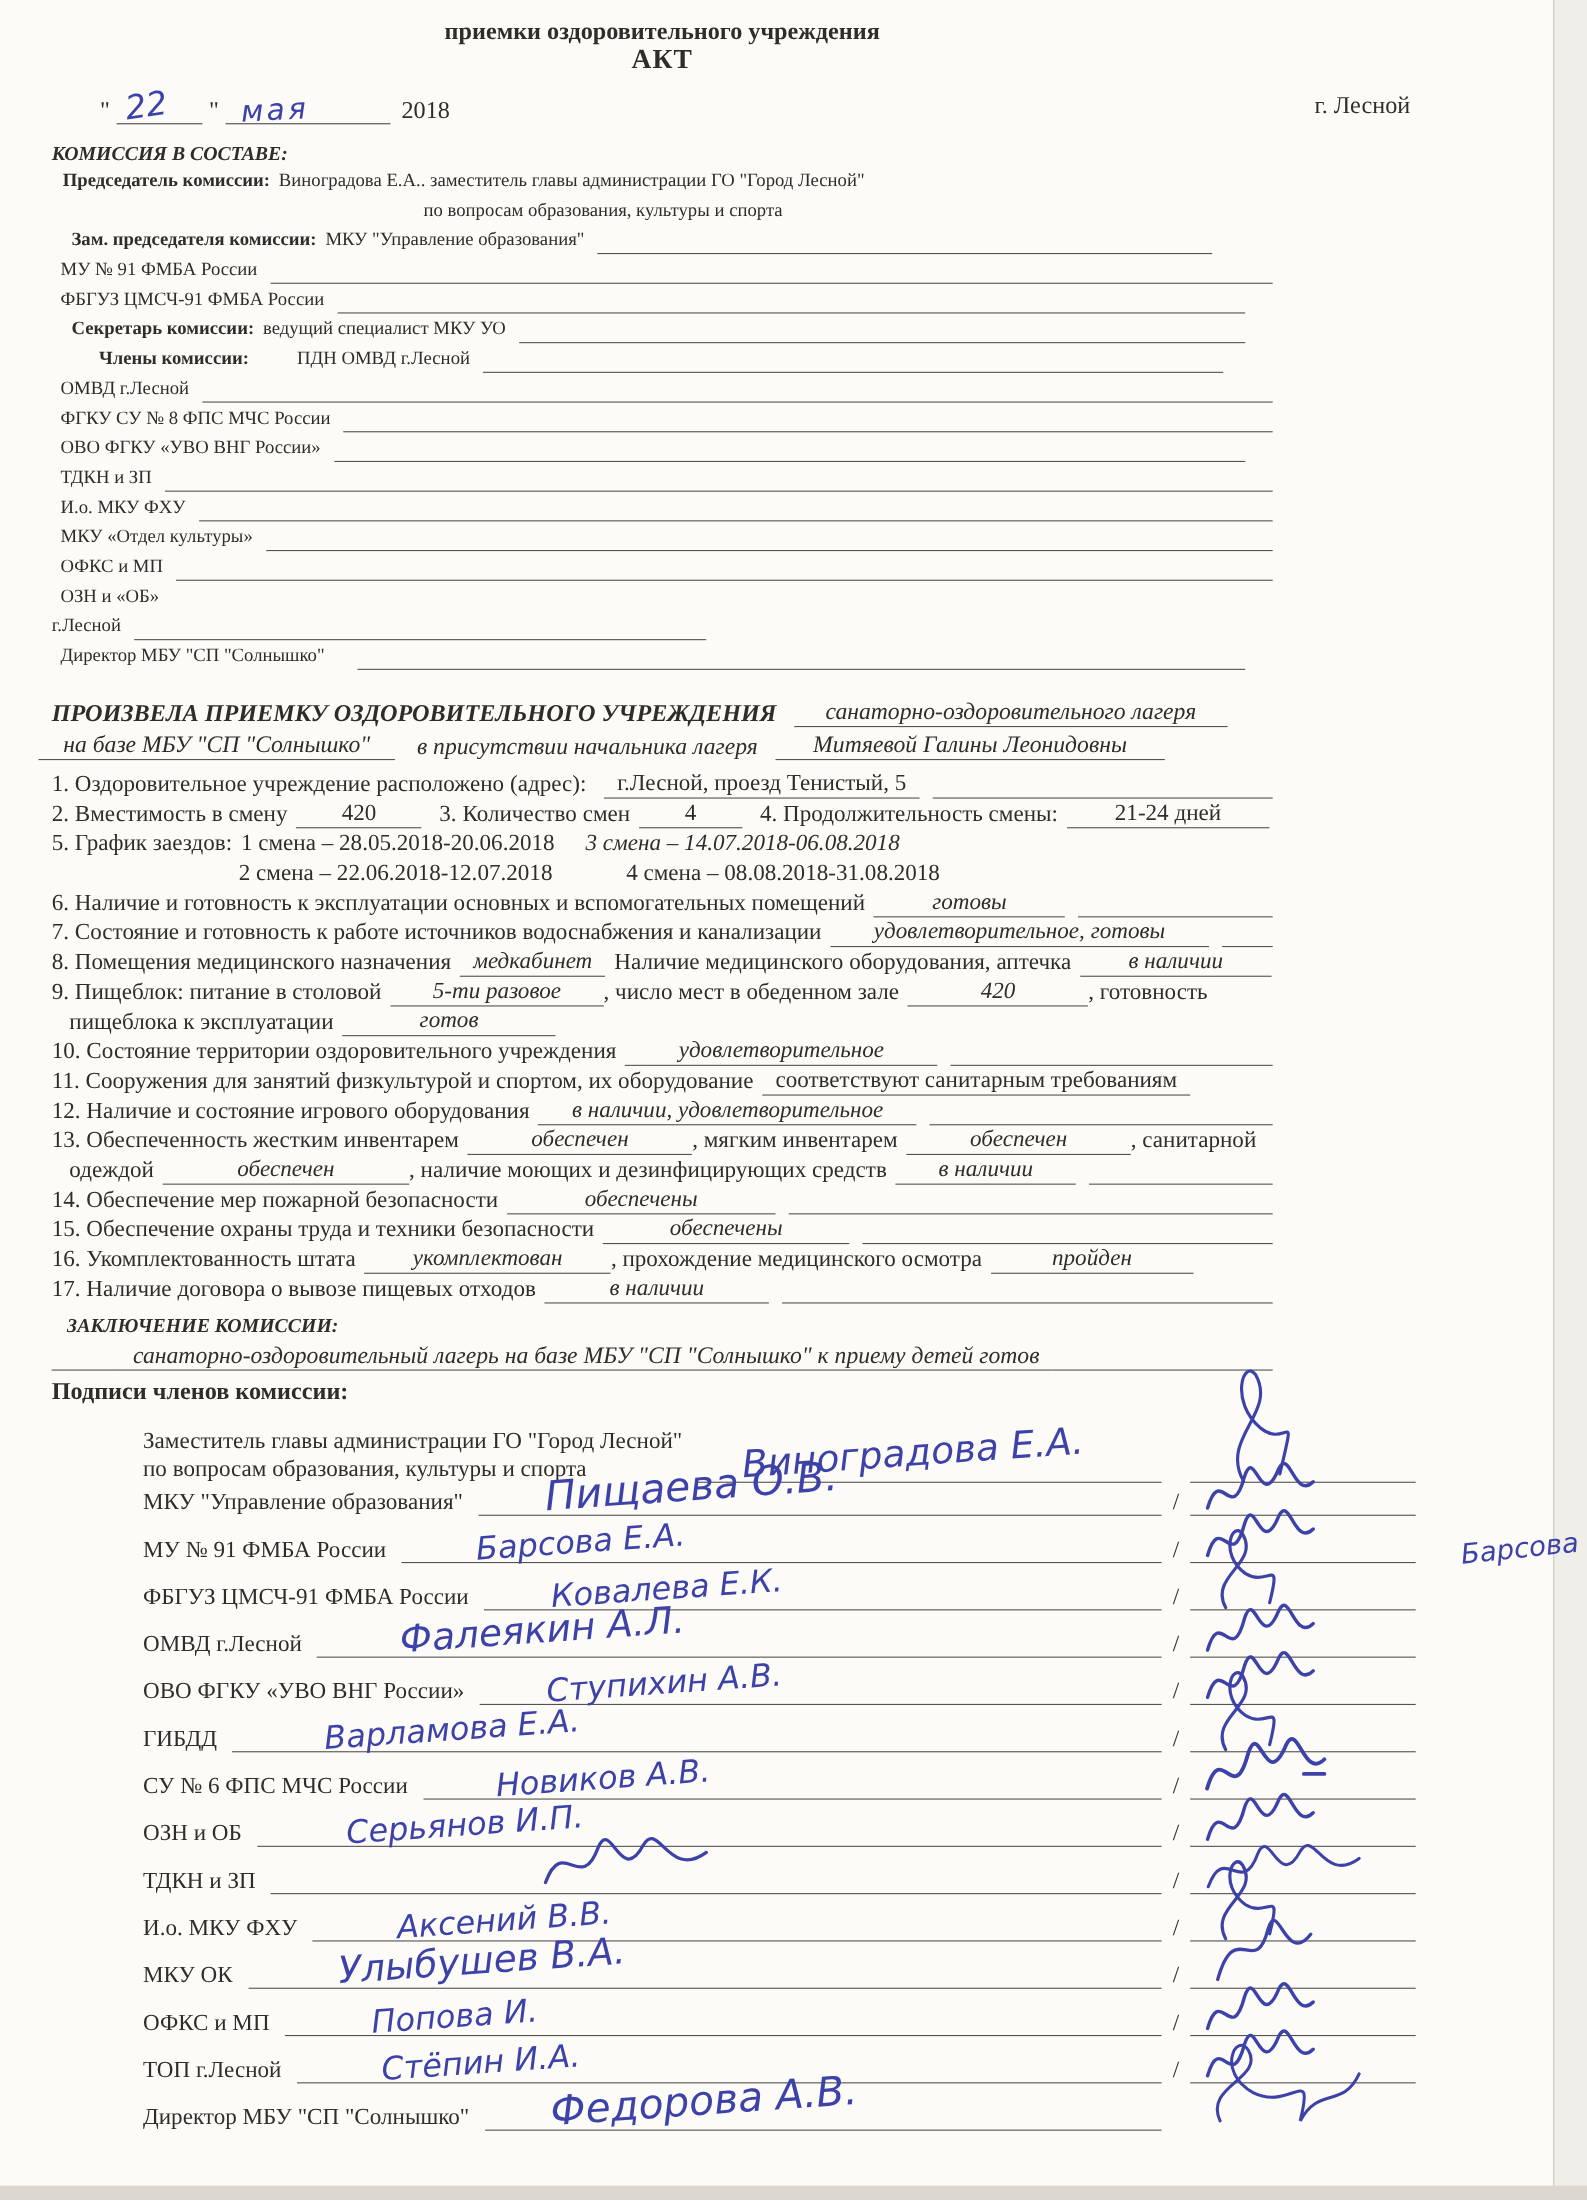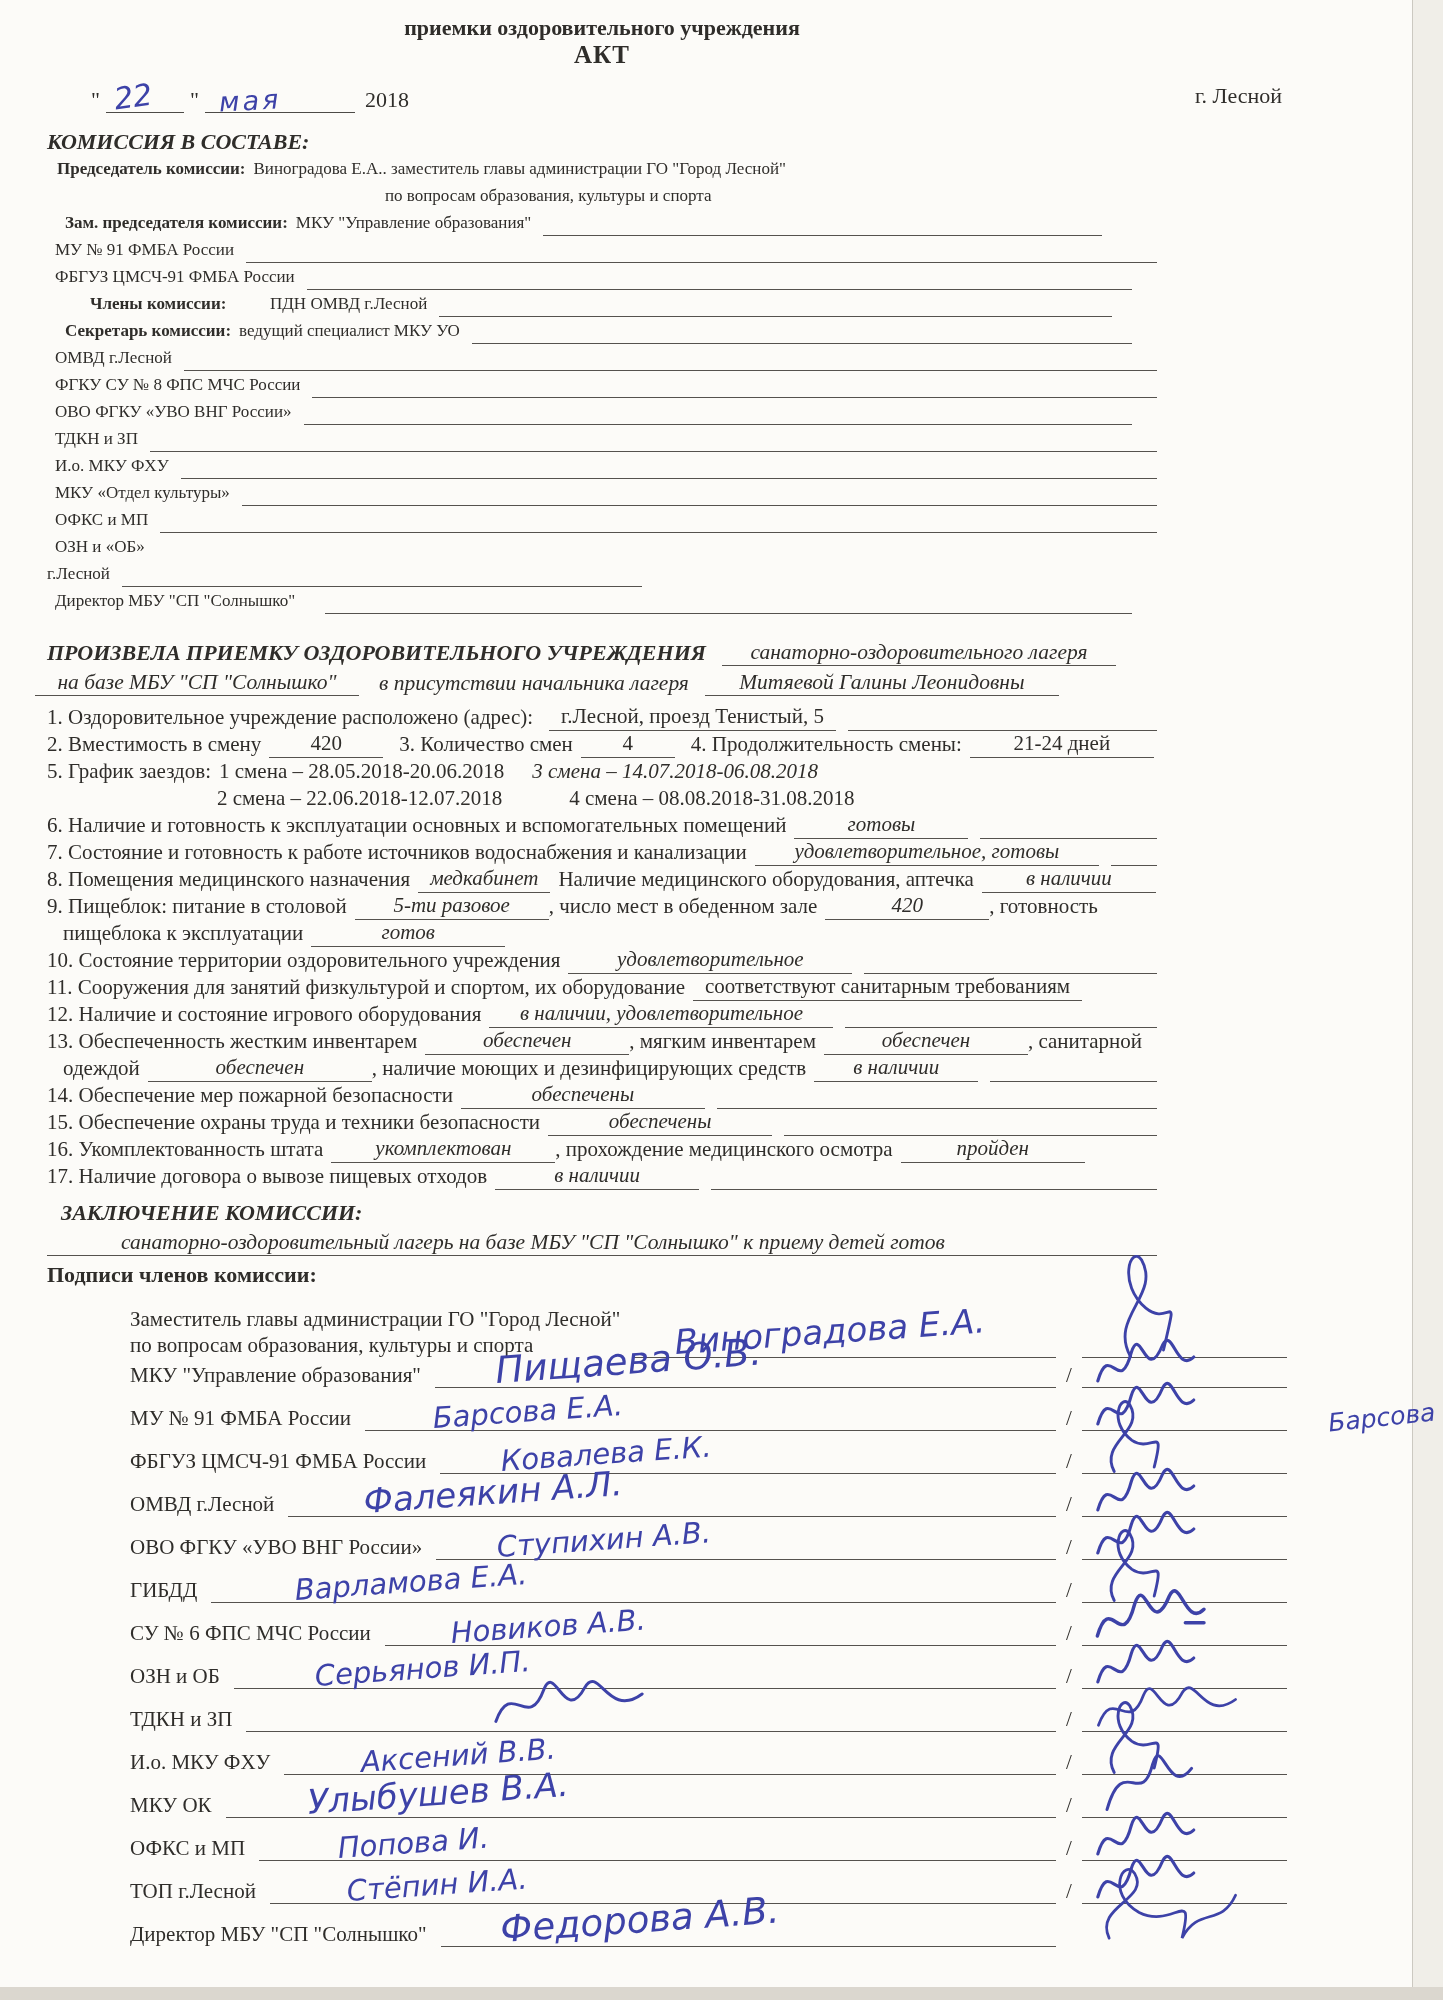--- a/index.html
+++ b/index.html
@@ -17,21 +17,21 @@
   .q{margin:0 6px;}
   .ul-slot{display:inline-block;border-bottom:1.8px solid #4c4a46;text-align:center;position:relative;}
   .day-slot{width:78px;height:30px;}
   .month-slot{width:150px;height:30px;}
   .ink{color:#3d42a8;font-style:italic;font-family:"DejaVu Sans",sans-serif;}
   .ink-day{position:absolute;left:8px;bottom:-2px;font-size:30px;transform:rotate(-8deg);}
   .ink-month{position:absolute;left:14px;bottom:-4px;font-size:27px;transform:rotate(-3deg);letter-spacing:3px;}
   .year{margin-left:10px;}
   .city{position:absolute;right:-125px;bottom:4px;font-size:22px;}
 
-  .sec-head{font-weight:bold;font-style:italic;font-size:22px;margin-top:16px;}
+  .sec-head{font-weight:bold;font-style:italic;font-size:18px;margin-top:16px;}
   .crow{display:flex;align-items:flex-end;font-size:17px;line-height:27px;height:27px;white-space:nowrap;}
   .crow .lbl{font-weight:bold;}
   .crow .val{margin-left:8px;}
   .line{flex:1 1 auto;border-bottom:1.6px solid #55524e;height:20px;margin-left:12px;min-width:30px;}
   .ind-a{margin-left:405px;} .ind-b{margin-left:305px;} .ind-m{margin-left:215px;} .mlab{margin-left:43px;width:172px;font-weight:bold;}
   .fix520{flex:0 0 520px;}
 
   .acc-head-row{display:flex;align-items:flex-end;margin-top:26px;font-size:21.5px;white-space:nowrap;}
   .acc-bold{font-weight:bold;font-style:italic;font-size:22px;}
   .it{font-style:italic;}
@@ -108,29 +108,29 @@
     <div class="crow">
       <span class="val ind-a">МУ № 91 ФМБА России</span>
       <span class="line"></span>
     </div>
     <div class="crow">
       <span class="val ind-b">ФБГУЗ ЦМСЧ-91 ФМБА России</span>
       <span class="line" style="margin-right:25px;"></span>
     </div>
 
     <div class="crow">
+      <span class="lbl" style="margin-left:18px;">Секретарь комиссии:</span>
+      <span class="val">ведущий специалист МКУ УО</span>
+      <span class="line" style="margin-right:25px;"></span>
+    </div>
+
+    <div class="crow">
       <span class="mlab">Члены комиссии:</span>
       <span class="val">ПДН ОМВД г.Лесной</span>
       <span class="line" style="margin-right:45px;"></span>
-    </div>
-
-    <div class="crow">
-      <span class="lbl" style="margin-left:18px;">Секретарь комиссии:</span>
-      <span class="val">ведущий специалист МКУ УО</span>
-      <span class="line" style="margin-right:25px;"></span>
     </div>
     <div class="crow">
       <span class="val ind-m">ОМВД г.Лесной</span>
       <span class="line"></span>
     </div>
     <div class="crow">
       <span class="val ind-m">ФГКУ СУ № 8 ФПС МЧС России</span>
       <span class="line"></span>
     </div>
     <div class="crow">

